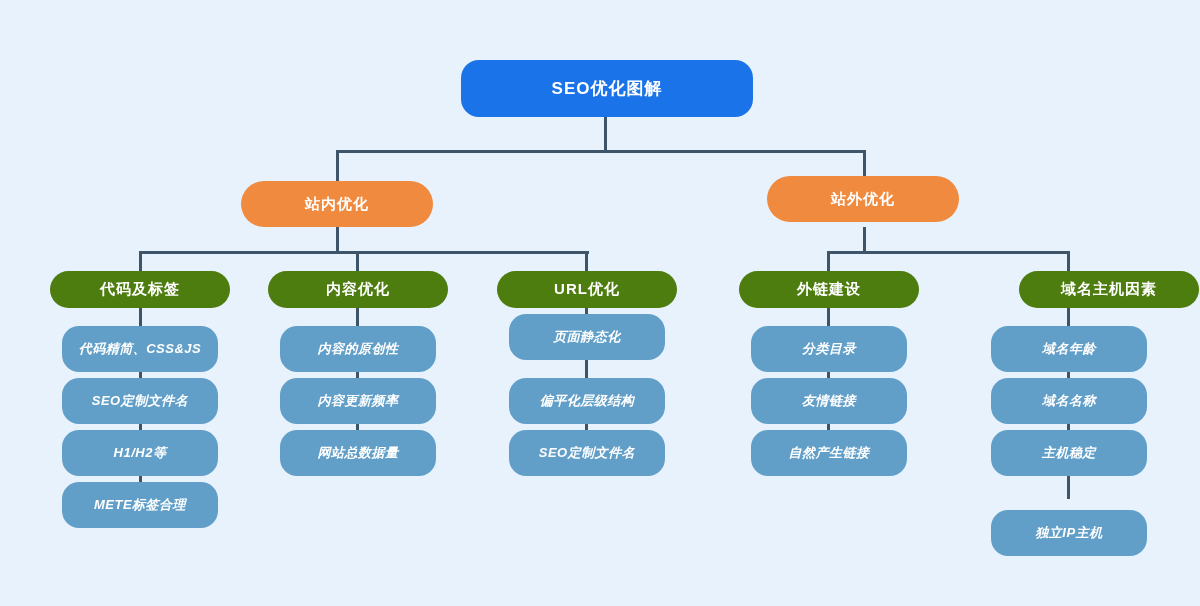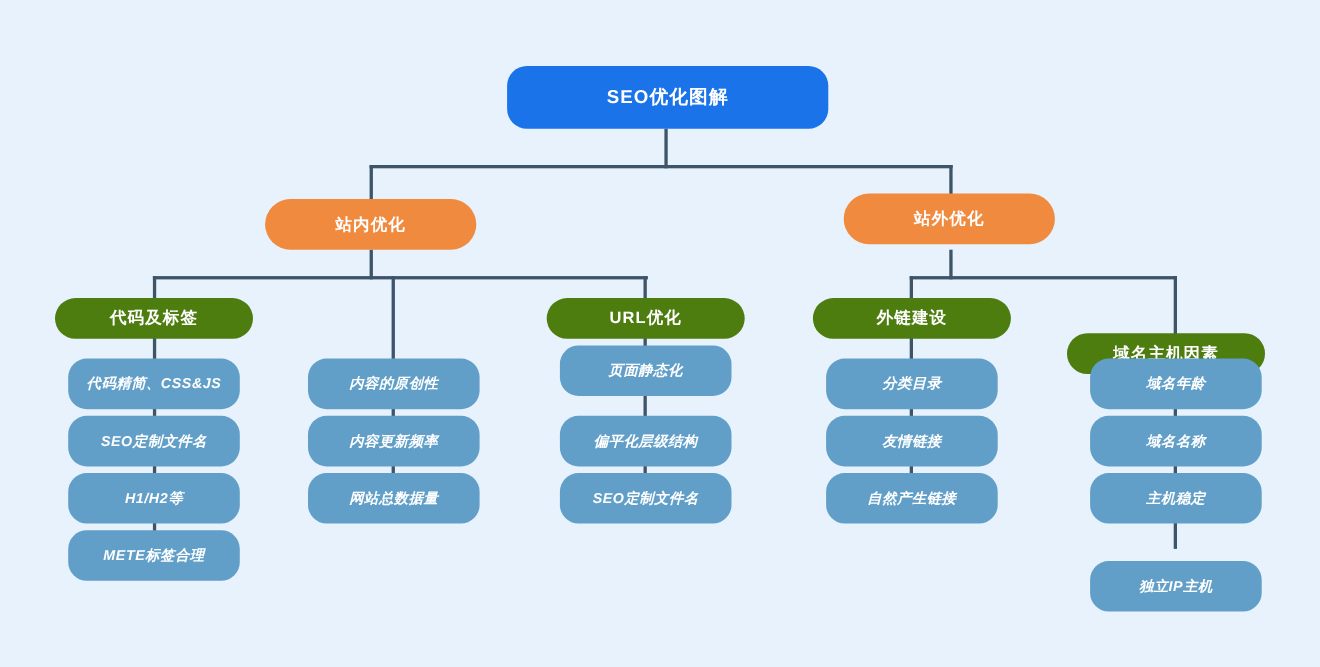--- a/index.html
+++ b/index.html
@@ -75,23 +75,24 @@
   <div class="line vline" style="left:585px;top:251px;height:196px;"></div>
   <div class="line vline" style="left:827px;top:251px;height:196px;"></div>
   <div class="line vline" style="left:1067px;top:251px;height:248px;"></div>
 
   <div class="node root" style="left:461px;top:60px;">SEO优化图解</div>
 
   <div class="node branch" style="left:241px;top:181px;">站内优化</div>
   <div class="node branch" style="left:767px;top:176px;">站外优化</div>
 
   <div class="node group" style="left:50px;top:271px;">代码及标签</div>
+  <div class="node group" style="left:268px;top:271px;">内容优化</div>
   <div class="node group" style="left:497px;top:271px;">URL优化</div>
   <div class="node group" style="left:739px;top:271px;">外链建设</div>
-  <div class="node group" style="left:970px;top:271px;margin-top:32px;">域名主机因素</div>
+  <div class="node group" style="left:1019px;top:271px;">域名主机因素</div>
 
   <div class="node pill" style="left:62px;top:326px;">代码精简、CSS&amp;JS</div>
   <div class="node pill" style="left:62px;top:378px;">SEO定制文件名</div>
   <div class="node pill" style="left:62px;top:430px;">H1/H2等</div>
   <div class="node pill" style="left:62px;top:482px;">METE标签合理</div>
 
   <div class="node pill" style="left:280px;top:326px;">内容的原创性</div>
   <div class="node pill" style="left:280px;top:378px;">内容更新频率</div>
   <div class="node pill" style="left:280px;top:430px;">网站总数据量</div>
 

